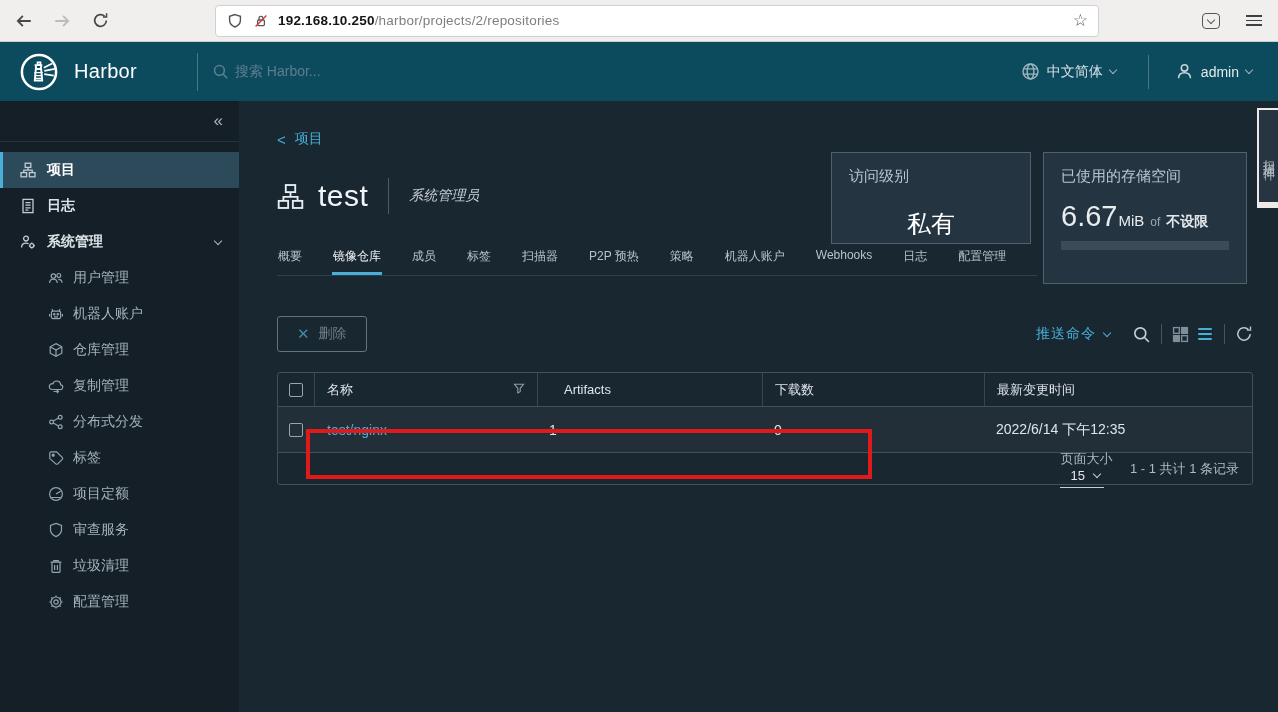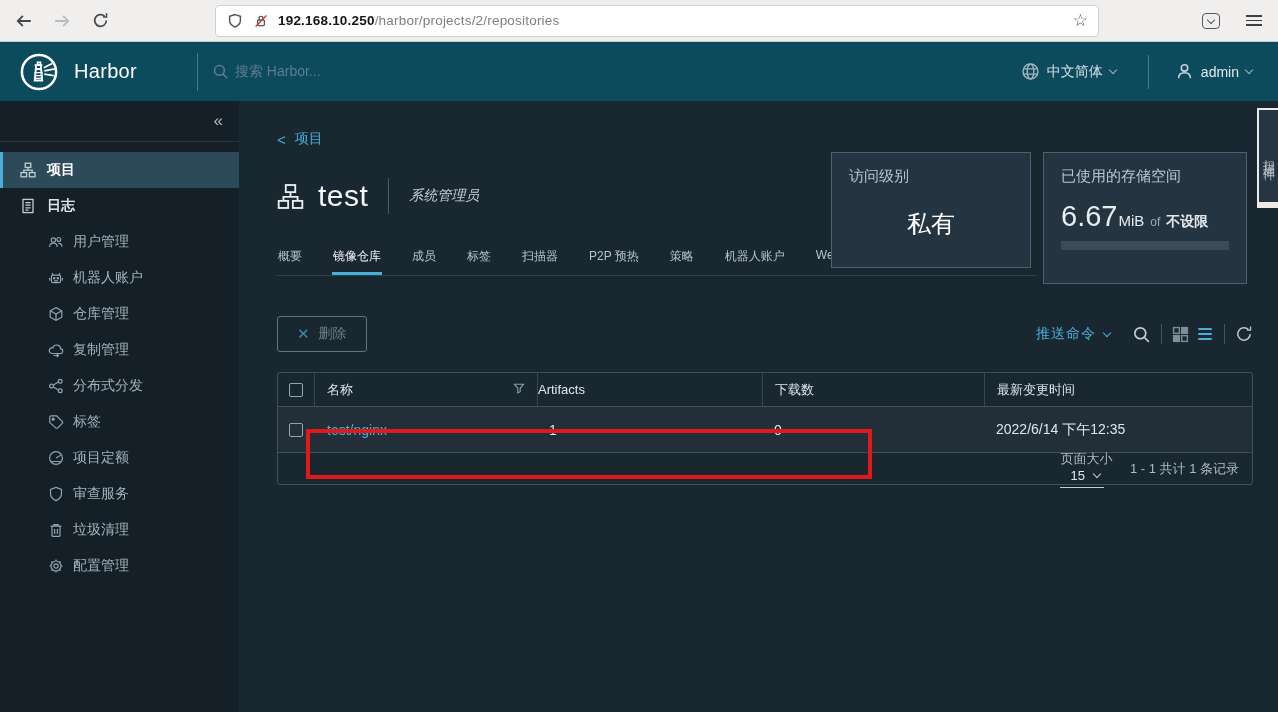--- a/index.html
+++ b/index.html
@@ -57,21 +57,21 @@
   .crumb { margin-top:29px; display:flex; align-items:center; gap:9px; color:#49afd9; font-size:14px; width:max-content; }
   .crumb .lt { font-size:15px; }
   .title-row { margin-top:30px; display:flex; align-items:center; color:#fff; }
   .title-row svg { color:#e8edf0; }
   .proj-title { font-size:30px; font-weight:300; color:#f3f6f8; margin-left:14px; letter-spacing:.5px; }
   .t-div { width:1px; height:36px; background:#4d5c66; margin:0 20px; }
   .role { font-style:italic; font-size:14px; color:#c9d1d6; }
 
   .cards { position:absolute; top:51px; right:31px; display:flex; gap:12px; }
   .card { background:#243440; border:1px solid #50606c; padding:14px 17px; }
-  .card.access { width:200px; height:116px; }
+  .card.access { width:200px; height:92px; }
   .card.storage { width:204px; height:132px; }
   .card-label { font-size:15px; color:#b9c6cd; }
   .access-val { text-align:center; font-size:24px; color:#fff; margin-top:22px; }
   .storage-val { margin-top:14px; color:#e8edf0; display:flex; align-items:baseline; }
   .storage-val .num { font-size:29px; font-weight:300; }
   .storage-val .unit { font-size:15px; margin-left:1px; }
   .storage-val .of { font-size:12px; color:#9aa9b2; margin:0 6px; }
   .storage-val .quota { font-size:14px; font-weight:700; color:#e2e8ec; }
   .progress { margin-top:8px; height:9px; background:#3c4c57; width:100%; }
 
@@ -93,21 +93,21 @@
   .search-tool { margin-left:22px; }
 
   
   .dg { margin-top:20px; border:1px solid #3f515c; border-radius:3px; }
   .dg-head { height:34px; display:flex; align-items:center; border-bottom:1px solid #3f515c; font-size:13px; color:#dfe5ea; }
   .dg-row { height:46px; display:flex; align-items:center; background:#222f38; border-bottom:1px solid #3f515c; font-size:14px; }
   .c-check { width:36px; display:flex; justify-content:center; align-items:center; }
   .c-name { width:223px; display:flex; align-items:center; padding:0 12px; border-left:1px solid #36465200; }
   .dg-head .c-name, .dg-head .c-art, .dg-head .c-pull, .dg-head .c-time { border-left:1px solid #364652; height:100%; display:flex; align-items:center; }
   .dg-row .c-name, .dg-row .c-art, .dg-row .c-pull, .dg-row .c-time { padding:0 12px; }
-  .c-art { width:225px; padding:0 0; }
+  .c-art { width:225px; padding:0 26px; }
   .c-pull { width:222px; padding:0 12px; }
   .c-time { flex:1; padding:0 12px; }
   .funnel { margin-left:auto; color:#8d9ba4; }
   .checkbox { width:14px; height:14px; border:1px solid #97a6ae; border-radius:2px; background:transparent; }
   .repo-link { color:#49afd9; }
   .cell-num { color:#dfe5ea; }
   .dg-foot { height:31px; display:flex; align-items:center; justify-content:flex-end; font-size:13px; color:#aebbc3; padding-right:13px; }
   .page-size { display:flex; align-items:baseline; margin-left:18px;flex-direction:column; }
   .ps-select { display:flex; align-items:center; gap:9px; border-bottom:1px solid #c6ced4; padding:0 4px 4px 10px; margin-left:10px; color:#e2e8ec; }
   .ps-select .chev { border-color:#c6ced4; margin-top:-2px; }
@@ -223,20 +223,30 @@
           </svg>
         <span>项目</span>
       </div>
       <div class="nav-item">
         <svg width="16" height="16" viewBox="0 0 16 16" fill="none" stroke="currentColor" stroke-width="1.3">
             <rect x="3" y="1.4" width="10" height="13.2"></rect>
             <path d="M5.4 4.6h5.2M5.4 7.2h5.2M5.4 9.8h5.2M5.4 12.2h3"></path>
           </svg>
         <span>日志</span>
       </div>
+      <div class="nav-item">
+        <svg width="16" height="16" viewBox="0 0 16 16" fill="none" stroke="currentColor" stroke-width="1.3">
+            <circle cx="6" cy="4.6" r="2.4"></circle>
+            <path d="M1.6 13.4c0-2.8 2-4.3 4.4-4.3 1 0 1.9.2 2.6.7"></path>
+            <circle cx="11.8" cy="11.6" r="2"></circle>
+            <path d="M11.8 8.6v1M11.8 13.6v1M8.8 11.6h1M13.8 11.6h1"></path>
+          </svg>
+        <span>系统管理</span>
+        <span class="chev exp"></span>
+      </div>
       <div class="nav-sub">
         <svg width="16" height="16" viewBox="0 0 16 16" fill="none" stroke="currentColor" stroke-width="1.2">
             <circle cx="5.4" cy="6" r="2.2"></circle>
             <circle cx="10.8" cy="5.4" r="1.9"></circle>
             <path d="M1.6 13c0-2.5 1.7-3.9 3.8-3.9S9.2 10.5 9.2 13"></path>
             <path d="M10.4 9.3c2 0 3.6 1.2 3.6 3.4"></path>
           </svg>
         <span>用户管理</span>
       </div>
       <div class="nav-sub">

